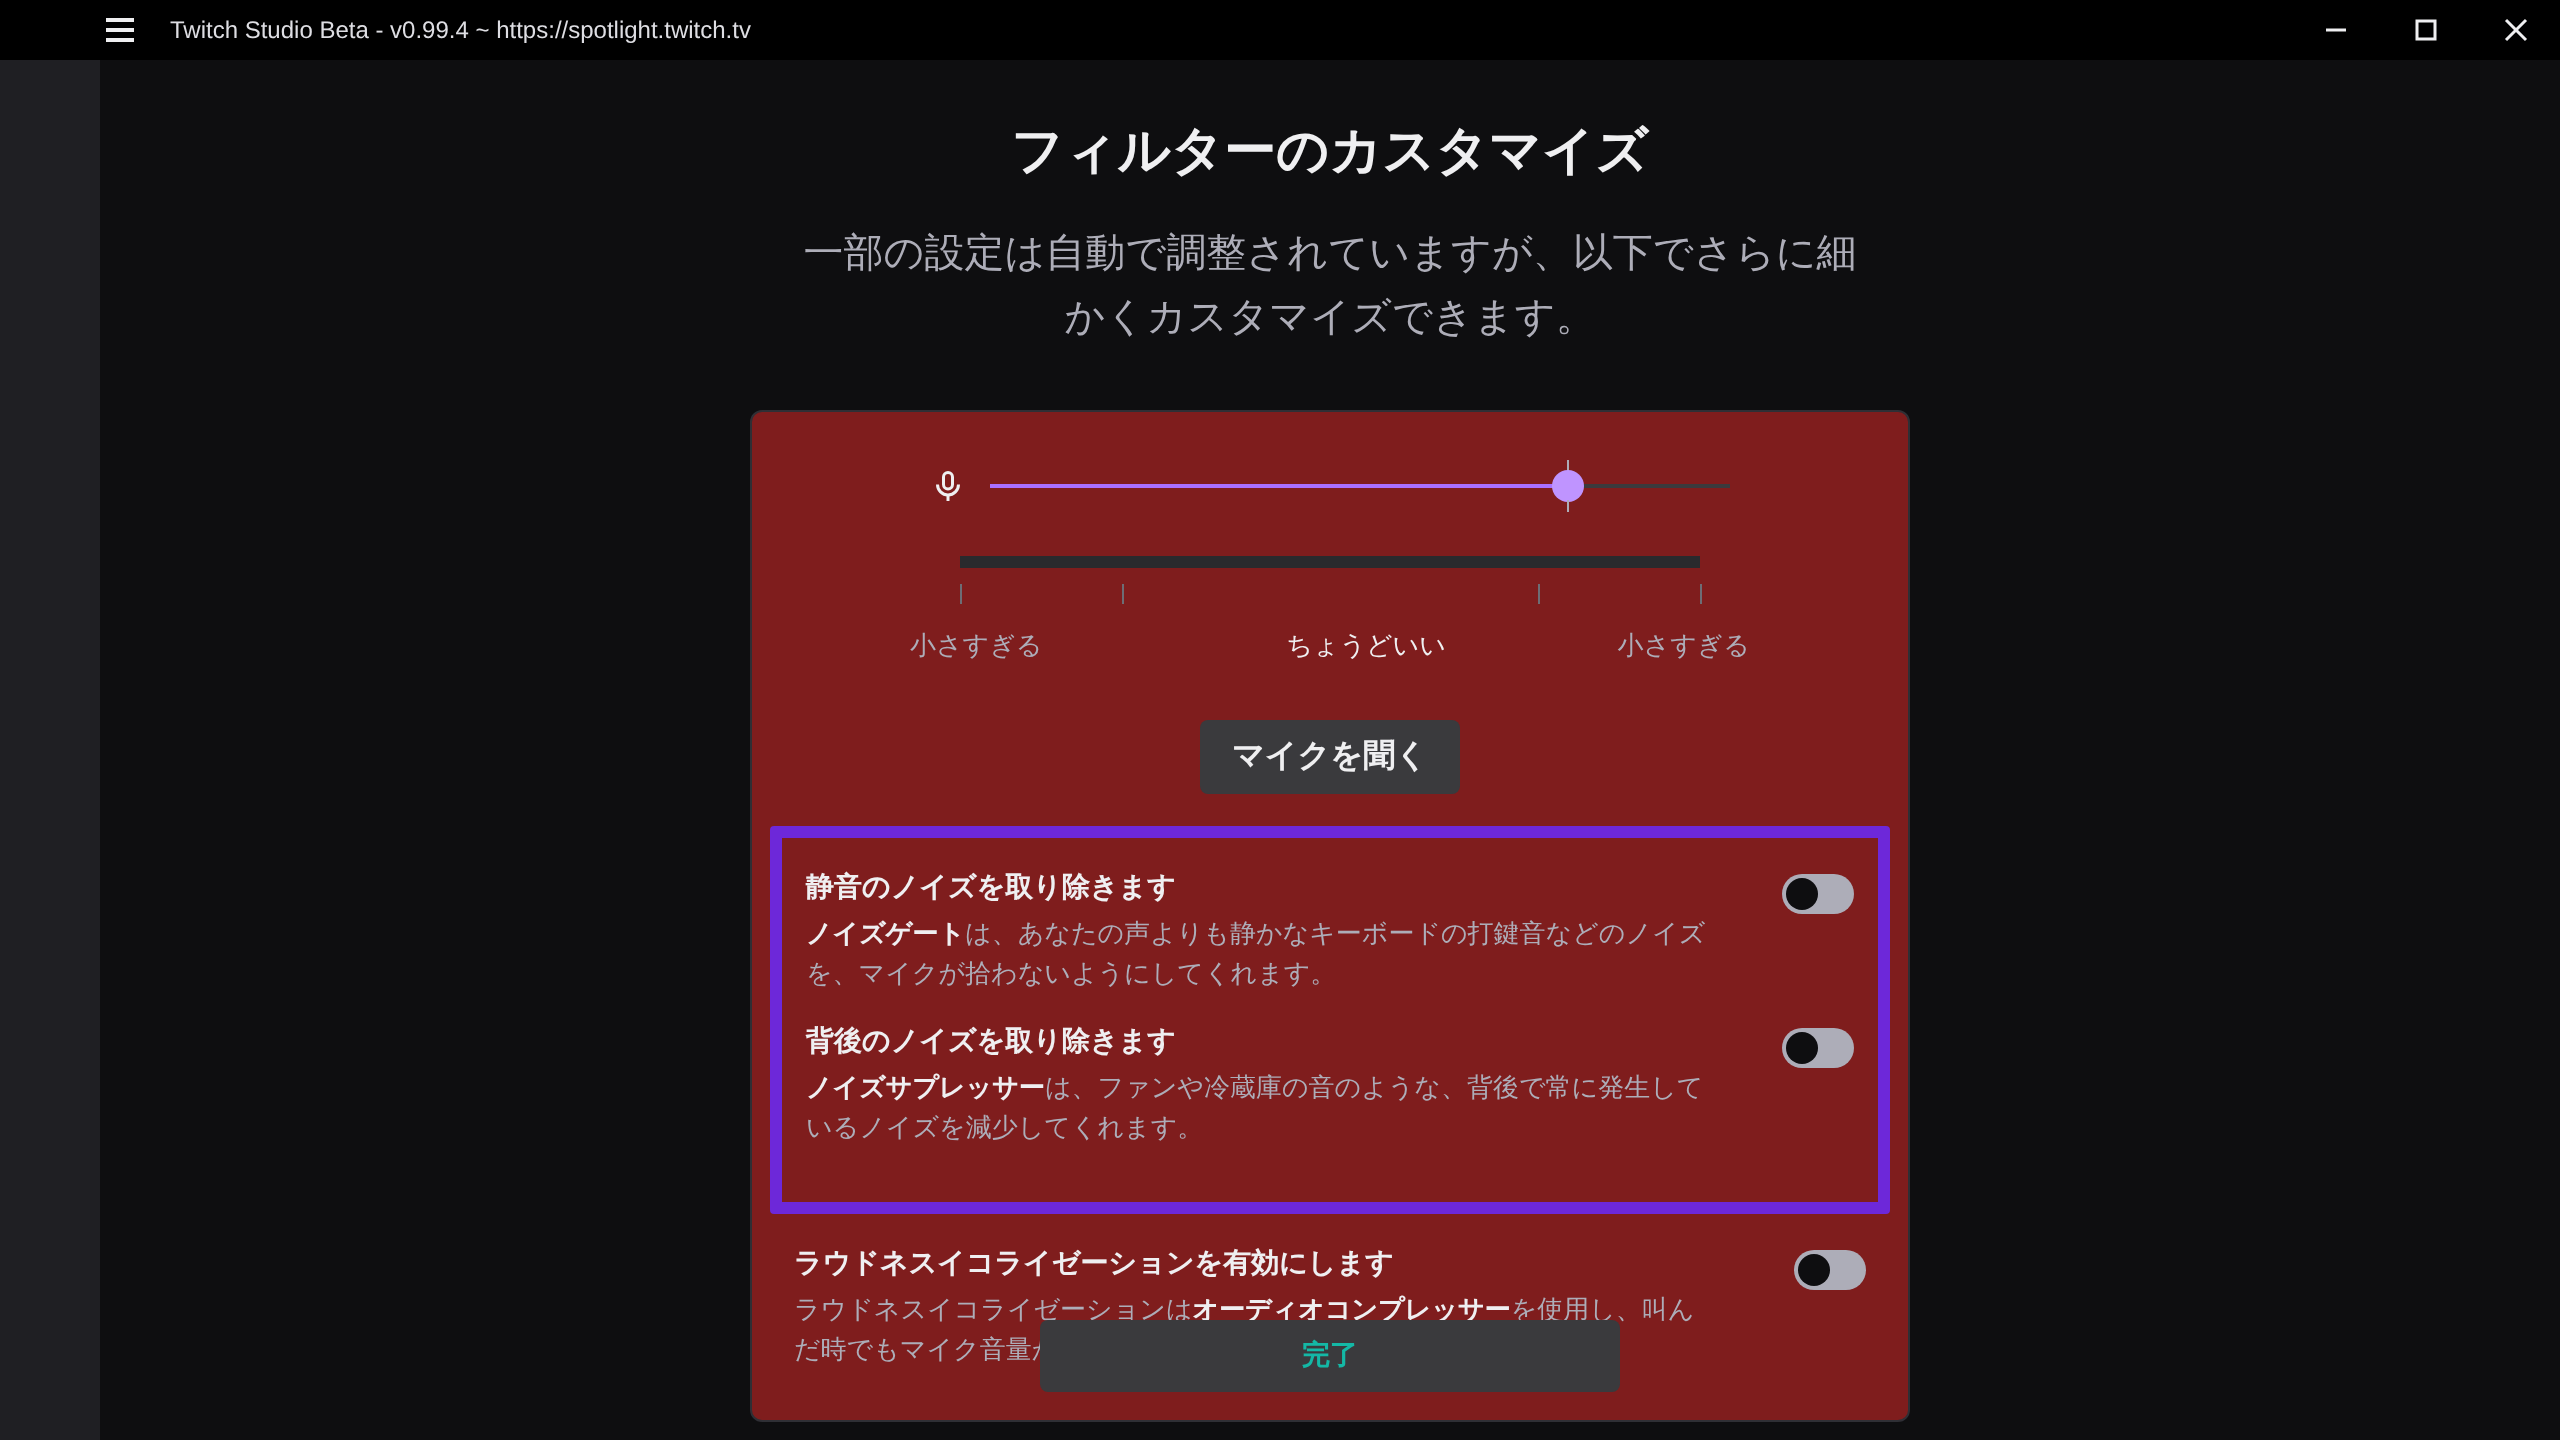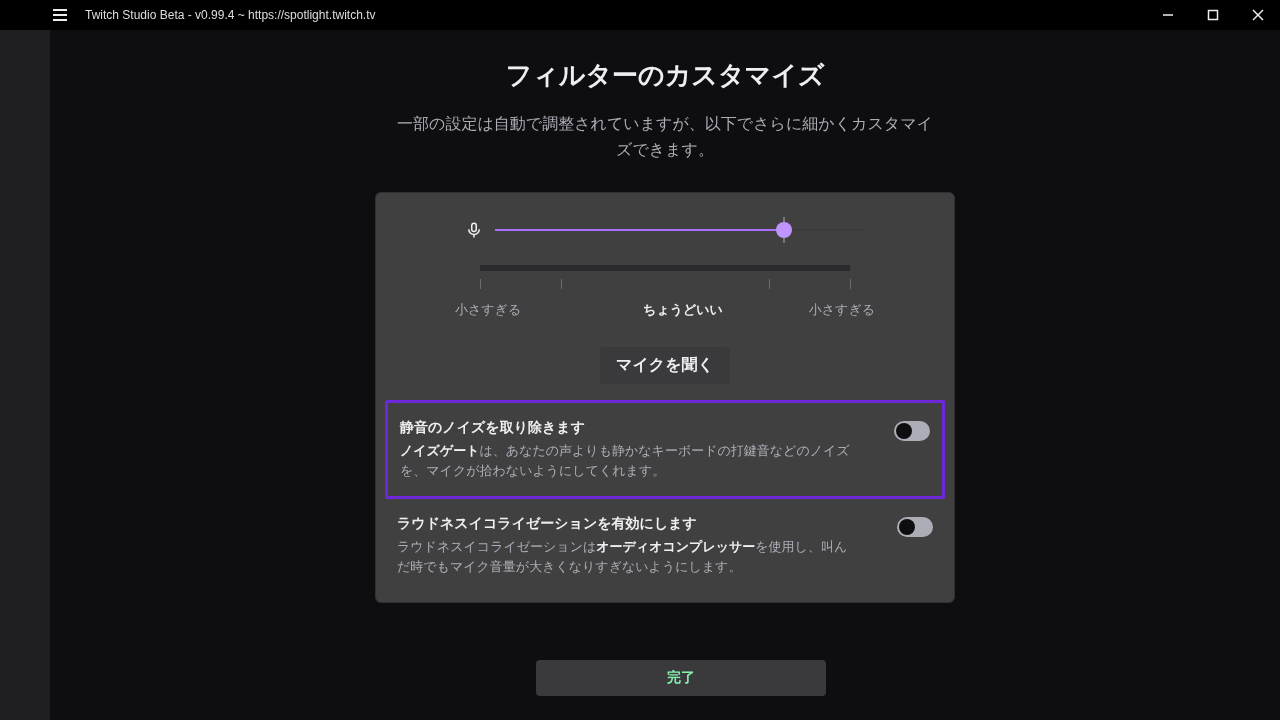--- a/index.html
+++ b/index.html
@@ -53,32 +53,32 @@
   align-items: center;
 }
 h1 {
   margin-top: 28px;
   font-size: 26px;
   font-weight: 700;
   color: #efeff1;
 }
 .subtitle {
   margin-top: 18px;
-  font-size: 16px;
+  font-size: 20px;
   color: #adadb8;
   width: 540px;
   text-align: center;
   line-height: 1.6;
 }
 .card {
   margin-top: 30px;
   width: 580px;
   border: 1px solid #2f2f35;
   border-radius: 6px;
-  background: #404040;
+  background: #7f1d1d;
   padding: 28px 0 18px;
   display: flex;
   flex-direction: column;
   align-items: center;
 }
 .slider-row {
   display: flex;
   align-items: center;
   gap: 12px;
   position: relative;
@@ -131,43 +131,43 @@
   top: 0;
 }
 .scale-labels {
   width: 420px;
   display: flex;
   justify-content: space-between;
   font-size: 13px;
   color: #adadb8;
   margin-top: 22px;
 }
-.scale-labels span:nth-child(2) { color: #efeff1; font-weight: 700; margin-left: 36px; }
+.scale-labels span:nth-child(2) { color: #efeff1; font-weight: 400; margin-left: 36px; }
 
 .listen-btn {
   margin-top: 28px;
   margin-bottom: 8px;
   padding: 8px 16px;
   background: #3a3a3d;
   color: #efeff1;
   border: none;
   border-radius: 4px;
   font-size: 16px;
   font-weight: 600;
   cursor: pointer;
 }
 
 .filter-list {
   width: 540px;
   margin-top: 8px;
 }
 .redbox {
-  border: 3px solid #6d28d9;
+  border: 6px solid #6d28d9;
   border-radius: 2px;
-  padding: 8px 12px 8px 12px;
+  padding: 8px 12px 20px 12px;
   width: 560px;
   margin-left: -10px;
   margin-bottom: 8px;
 }
 .filter-row {
   display: flex;
   justify-content: space-between;
   align-items: flex-start;
   padding: 8px 0;
 }
@@ -196,27 +196,26 @@
 
 .done-bar {
   position: absolute;
   bottom: 24px;
   width: 290px;
 }
 .done-btn {
   width: 100%;
   padding: 9px 0;
   background: #3a3a3d;
-  color: #86efac;
+  color: #14b8a6;
   border: none;
   border-radius: 4px;
   font-size: 14px;
   font-weight: 600;
   cursor: pointer;
-  margin-left: 16px;
 }
 </style>
 </head>
 <body>
 
 <div class="titlebar">
   <div class="titlebar-left">
     <div class="hamburger">
       <span></span>
         <span></span>
@@ -283,20 +282,29 @@
       <div class="redbox">
         <div class="filter-row">
           <div class="filter-text">
             <div class="filter-title">静音のノイズを取り除きます</div>
             <div class="filter-desc">
               <span class="bold-inline">ノイズゲート</span><span>は、あなたの声よりも静かなキーボードの打鍵音などのノイズを、マイクが拾わないようにしてくれます。</span>
             </div>
           </div>
           <div class="toggle"></div>
         </div>
+        <div class="filter-row">
+          <div class="filter-text">
+            <div class="filter-title">背後のノイズを取り除きます</div>
+            <div class="filter-desc">
+              <span class="bold-inline">ノイズサプレッサー</span><span>は、ファンや冷蔵庫の音のような、背後で常に発生しているノイズを減少してくれます。</span>
+            </div>
+          </div>
+          <div class="toggle"></div>
+        </div>
       </div>
 
       <div class="filter-row" style="padding:8px 2px">
         <div class="filter-text">
           <div class="filter-title">ラウドネスイコライゼーションを有効にします</div>
           <div class="filter-desc">
             <span>ラウドネスイコライゼーションは</span><span class="bold-inline">オーディオコンプレッサー</span><span>を使用し、叫んだ時でもマイク音量が大きくなりすぎないようにします。</span>
           </div>
         </div>
         <div class="toggle"></div>

